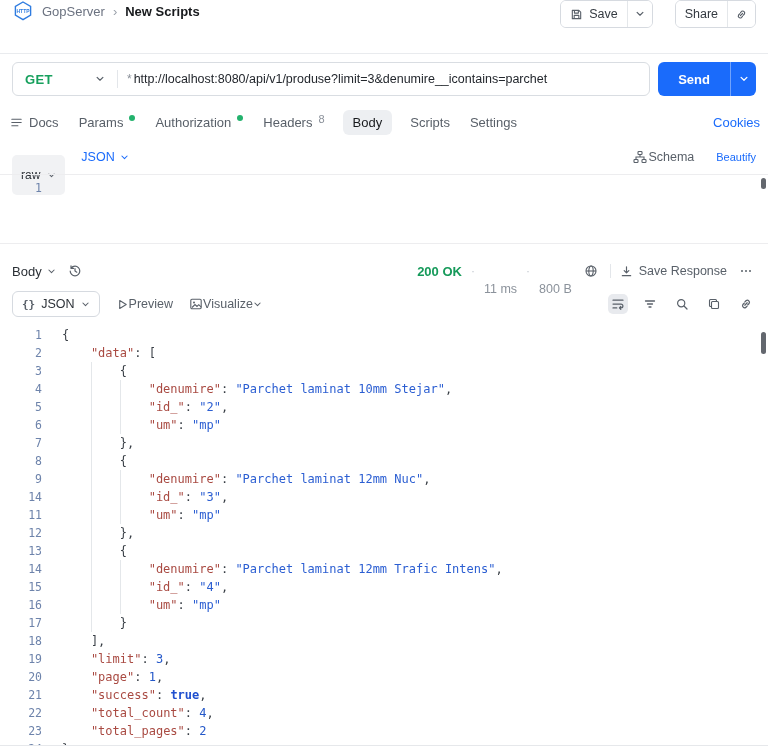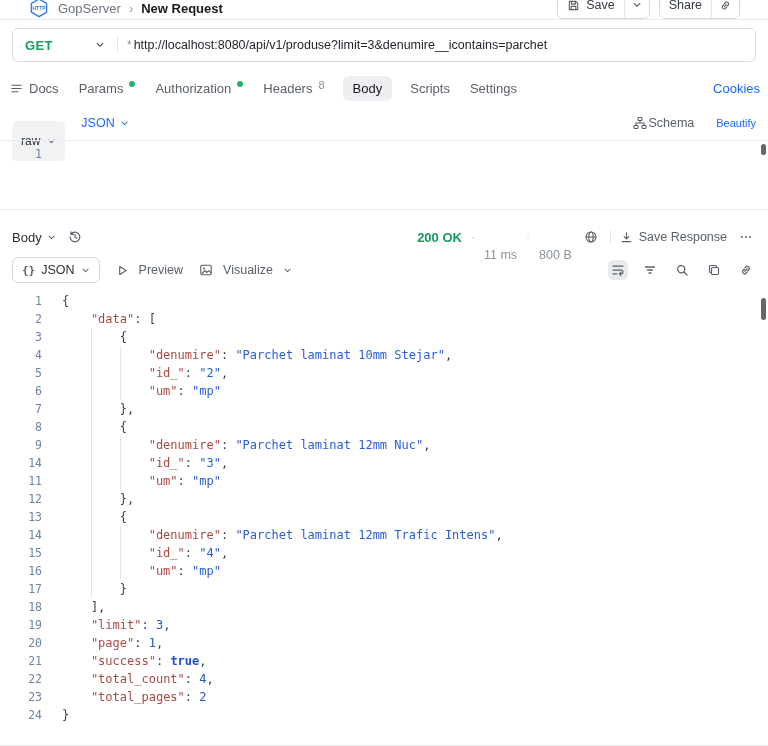--- a/index.html
+++ b/index.html
@@ -4,27 +4,27 @@
 <style>
   * { margin:0; padding:0; box-sizing:border-box; }
   html,body { width:768px; height:746px; overflow:hidden; background:#fff;
     font-family:"Liberation Sans", sans-serif; color:#1f2329; }
   .app { width:768px; height:746px; display:flex; flex-direction:column; border-bottom:1px solid #e6e8eb; }
   .spacer { flex:1; }
   svg { display:block; }
   button { font-family:inherit; cursor:pointer; }
 
   
-  .topbar { height:20px; flex:none; display:flex; align-items:flex-end; padding:0 28px;
+  .topbar { height:54px; flex:none; display:flex; align-items:flex-start; padding:0 12px;
     border-bottom:1px solid #e9ebee; }
   .tb-left { display:flex; align-items:center; gap:8px; }
   .crumb-ws { font-size:13px; color:#6b7280; cursor:pointer; }
   .crumb-sep { font-size:13px; color:#9aa1aa; }
   .crumb-page { font-size:13px; font-weight:700; color:#17191c; }
-  .tb-right { margin-left:auto; display:flex; gap:9px; }
+  .tb-right { margin-left:auto; display:flex; gap:22px; }
   .btn-group { display:flex; border:1px solid #d6dae0; border-radius:6px; overflow:hidden; height:28px; background:#fff; }
   .gbtn { display:flex; align-items:center; gap:6px; padding:0 9px; border:none; background:#fff;
     font-size:12.5px; color:#343a41; }
   .gbtn + .gbtn { border-left:1px solid #e4e7ea; padding:0 7px; }
   .muted-ic { color:#596069; }
 
   
   .request-row { flex:none; display:flex; gap:8px; padding:8px 12px; align-items:center; }
   .url-container { flex:1; display:flex; align-items:center; height:34px;
     border:1px solid #d9dde2; border-radius:6px; background:#fff; overflow:hidden; }
@@ -78,21 +78,21 @@
   .status { font-size:13px; font-weight:700; color:var(--status-green,#169a5a); }
   .sep-dot { color:#c4c9d0; font-size:12px; }
   .meta { font-size:12.5px; color:#8b929b;margin-top:36px; }
   .vsep { width:1px; height:14px; background:#e3e6ea; }
   .save-resp { display:flex; align-items:center; gap:6px; background:none; border:none;
     font-size:12.5px; color:#596069; }
   .resp-toolbar { flex:none; height:36px; display:flex; align-items:center; gap:16px; padding:0 12px 4px; }
   .json-select { display:flex; align-items:center; gap:6px; height:26px; padding:0 9px;
     border:1px solid #d6dae0; border-radius:6px; background:#fff; font-size:12.5px; color:#2d3238; }
   .braces { font-family:"DejaVu Sans Mono", monospace; font-size:11px; font-weight:700; color:#596069; }
-  .tool-btn { display:flex; align-items:center; gap:10px; background:none; border:none;
+  .tool-btn { display:flex; align-items:center; gap:0; background:none; border:none;
     font-size:12.5px; color:#596069; }
   .rt-icons { margin-left:auto; display:flex; align-items:center; gap:12px; }
 
   
   .resp-code { flex:1; position:relative; overflow:hidden; padding-top:2px;
     font-family:"DejaVu Sans Mono", monospace; font-size:12px; line-height:18px; }
   .code-line { display:flex; height:18px; }
   .code-line .ln { width:62px; flex:none; text-align:right; padding-right:20px;
     font-size:11.5px; color:var(--line-number,#6d83ab); }
   .code-text { white-space:pre; }
@@ -113,21 +113,21 @@
   <header class="topbar">
     <div class="tb-left">
       <span>
         <svg width="22" height="22" viewBox="0 0 24 24">
             <path d="M12 2.2l8.3 4.8v9.6L12 21.4l-8.3-4.8V7z" fill="none" stroke="#2f7ce0" stroke-width="1.5"></path>
             <text x="12" y="14" font-size="5.4" text-anchor="middle" fill="#2f7ce0" font-weight="bold" font-family="Liberation Sans, sans-serif">HTTP</text>
           </svg>
       </span>
       <span class="crumb-ws">GopServer</span>
       <span class="crumb-sep">›</span>
-      <span class="crumb-page">New Request</span>
+      <span class="crumb-page">New Scripts</span>
     </div>
     <div class="tb-right">
       <div class="btn-group">
         <button class="gbtn">
           <span class="muted-ic">
               <svg width="13" height="13" viewBox="0 0 14 14">
                 <path d="M2.5 2.5h7l2 2v7h-9z M4.8 2.5v3h4.2v-3 M4.5 11.5V8h5v3.5" fill="none" stroke="currentColor" stroke-width="1.2" stroke-linejoin="round"></path>
               </svg>
             </span>
           <span>Save</span>
@@ -161,20 +161,30 @@
         <span class="method-label">GET</span>
         <span class="muted-ic">
             <svg width="10" height="10" viewBox="0 0 12 12">
               <path d="M2.5 4l3.5 3.5L9.5 4" fill="none" stroke="currentColor" stroke-width="1.4" stroke-linecap="round" stroke-linejoin="round"></path>
             </svg>
           </span>
       </button>
       <span class="vdiv"></span>
       <span class="url-marker">*</span>
       <input class="url-input" type="text" value="http://localhost:8080/api/v1/produse?limit=3&amp;denumire__icontains=parchet" style="">
+    </div>
+    <div class="send-group">
+      <button class="send-btn">Send</button>
+      <button class="send-caret">
+        <span>
+            <svg width="10" height="10" viewBox="0 0 12 12">
+              <path d="M2.5 4l3.5 3.5L9.5 4" fill="none" stroke="currentColor" stroke-width="1.5" stroke-linecap="round" stroke-linejoin="round"></path>
+            </svg>
+          </span>
+      </button>
     </div>
   </div>
 
   <nav class="tabs">
     <div class="tab">
       <span class="muted-ic">
           <svg width="13" height="13" viewBox="0 0 14 14">
             <path d="M2 3.5h10M2 7h10M2 10.5h6.5" stroke="currentColor" stroke-width="1.3" fill="none" stroke-linecap="round"></path>
           </svg>
         </span>

